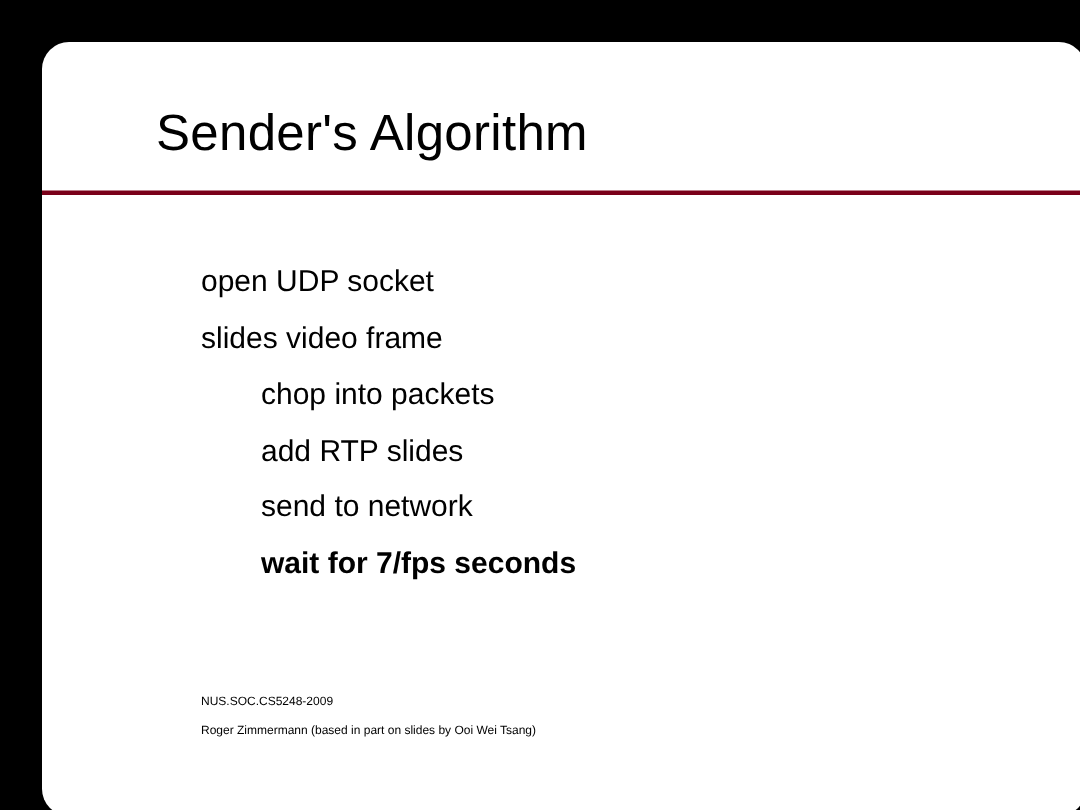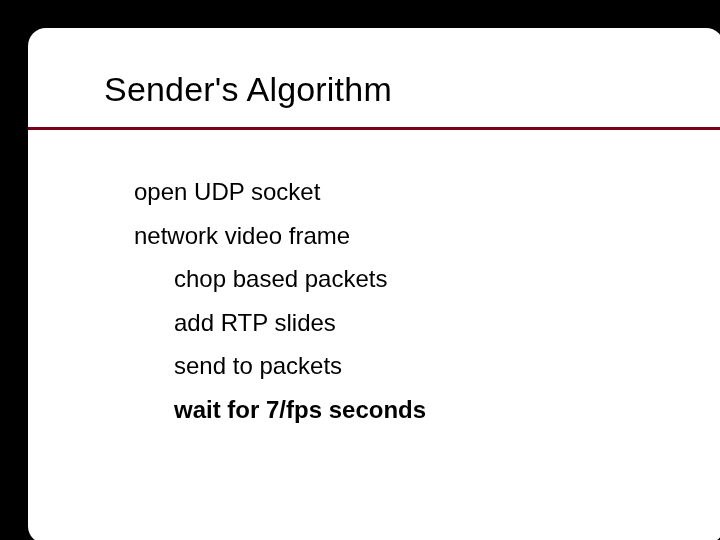--- a/index.html
+++ b/index.html
@@ -33,21 +33,21 @@
       letter-spacing: 0.2px;
     }
     .divider {
       border: none;
       border-top: 3px solid #7a0019;
       margin: 0;
       width: 100%;
     }
     .content {
       padding: 28px 0 0 90px;
-      font-size: 24px;
+      font-size: 20px;
       color: #000;
       line-height: 1.48;
     }
     .indent {
       padding-left: 40px;
     }
     .bold {
       font-weight: bold;
     }
     .footer {
@@ -60,19 +60,23 @@
     }
   </style>
 </head>
 <body>
 
 <div class="slide">
   <h1 class="title">Sender's Algorithm</h1>
   <hr class="divider">
   <div class="content">
     <div>open UDP socket</div>
-    <div>network video frame</div>
-    <div class="indent">chop based packets</div>
+    <div>slides video frame</div>
+    <div class="indent">chop into packets</div>
     <div class="indent">add RTP slides</div>
-    <div class="indent">send to packets</div>
+    <div class="indent">send to network</div>
     <div class="indent bold">wait for 7/fps seconds</div>
+  </div>
+  <div class="footer">
+    <div>NUS.SOC.CS5248-2009</div>
+    <div>Roger Zimmermann (based in part on slides by Ooi Wei Tsang)</div>
   </div>
 </div>
 
 </body></html>

